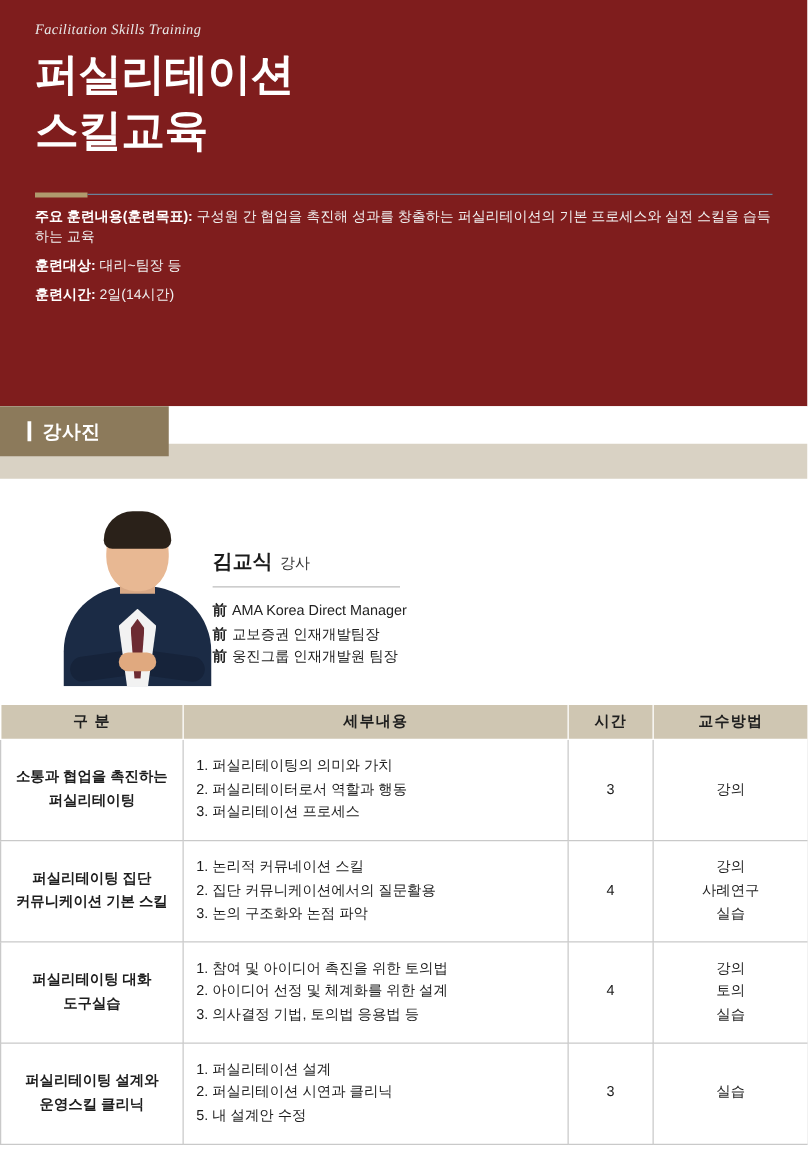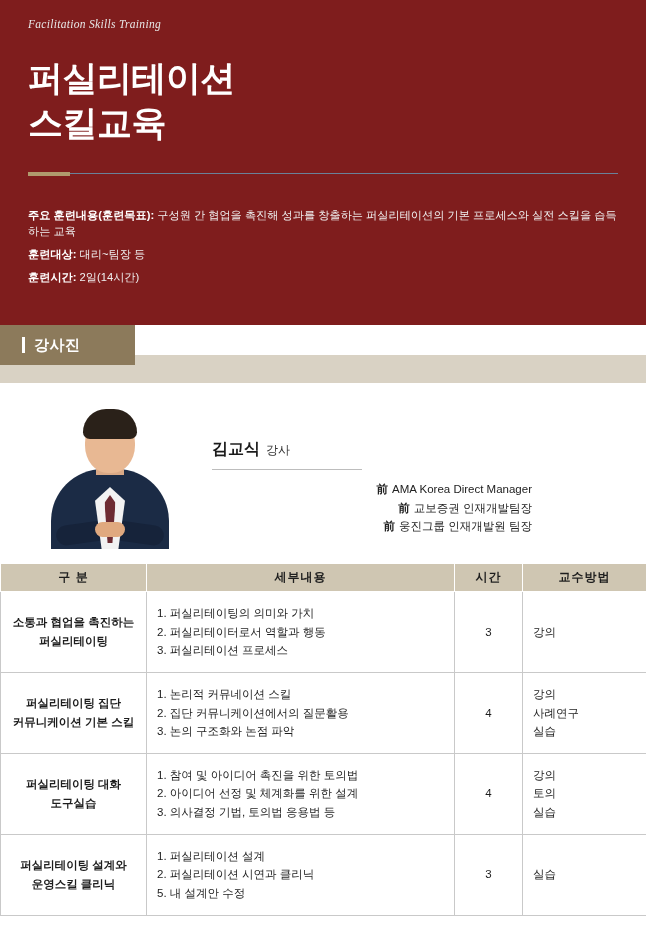--- a/index.html
+++ b/index.html
@@ -20,36 +20,36 @@
     padding: 18px 28px 0 28px;
   }
   .hero-eyebrow {
     font-size: 11.5px;
     letter-spacing: .3px;
     color: #e8e8e8;
     font-style: italic;
     font-family: "Liberation Serif", serif;
   }
   .hero-title {
-    margin-top: 26px;
+    margin-top: 8px;
     font-size: 35px;
     font-weight: bold;
     line-height: 1.28;
     letter-spacing: -.5px;
   }
   .hero-rule-wrap {
     margin-top: 26px;
     display: flex;
     align-items: center;
     height: 4px;
   }
   .rule-gold { width: 42px; height: 4px; background: #b09a6d; }
   .rule-rest { flex: 1; height: 1px; background: #6a8199; }
 
-  .hero-meta { margin-top: 31px; }
+  .hero-meta { margin-top: 8px; }
   .hero-meta-line {
     font-size: 11.2px;
     line-height: 1.45;
     margin-bottom: 7px;
     color: #ffffff;
   }
   .hero-meta-line b { font-weight: bold; }
   .hero-meta-line span.val { font-weight: normal; color: #f0f0f0; }
 
   
@@ -124,21 +124,21 @@
   .photo .arm-l, .photo .arm-r {
     position:absolute; bottom:6px; width:54px; height:20px; background:#16233a; border-radius:12px;
   }
   .photo .arm-l { left:6px; transform:rotate(-8deg); }
   .photo .arm-r { right:6px; transform:rotate(8deg); }
   .photo .hand {
     position:absolute; bottom:12px; left:50%; transform:translateX(-50%);
     width:30px; height:15px; background:#e0a97f; border-radius:8px;
   }
 
-  .bio { margin-left: 42px; padding-top: 36px; width: 320px; text-align: right; }
+  .bio { padding-top: 36px; width: 320px; }
   .bio-name-row { display: flex; align-items: baseline; }
   .bio-name { font-size: 16px; font-weight: bold; color: #1b1b1b; }
   .bio-role { font-size: 12px; color: #333; margin-left: 6px; }
   .bio-line { height:1px; background:#bdbdbd; margin: 9px 0 10px 0; width: 150px;}
   .bio-item {
     font-size: 11.5px; color: #222; line-height: 1.62;
   }
   .bio-item .pre { font-weight: bold; margin-right: 4px; }
 
   
@@ -160,21 +160,21 @@
   }
   table.curriculum td {
     border: 1px solid #c9c9c9;
     padding: 12px 10px;
     vertical-align: middle;
     line-height: 1.62;
   }
   td.c-cat { text-align: center; font-weight: bold; }
   td.c-det { text-align: left; padding-left: 18px; margin-left: 16px; }
   td.c-hour { text-align: center; }
-  td.c-method { text-align: left; line-height: 1.6; }
+  td.c-method { text-align: center; line-height: 1.6; }
   .col1 { width: 146px; }
   .col2 { width: 308px; }
   .col3 { width: 68px; }
   .col4 { width: 124px; }
 </style>
 </head>
 <body>
 
 <div class="page">
 

